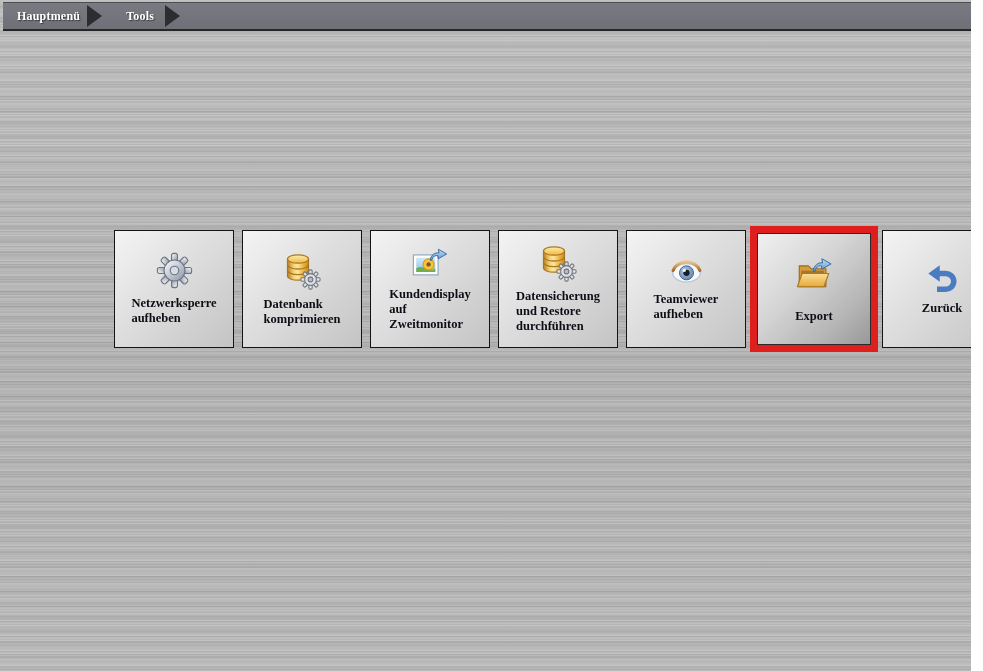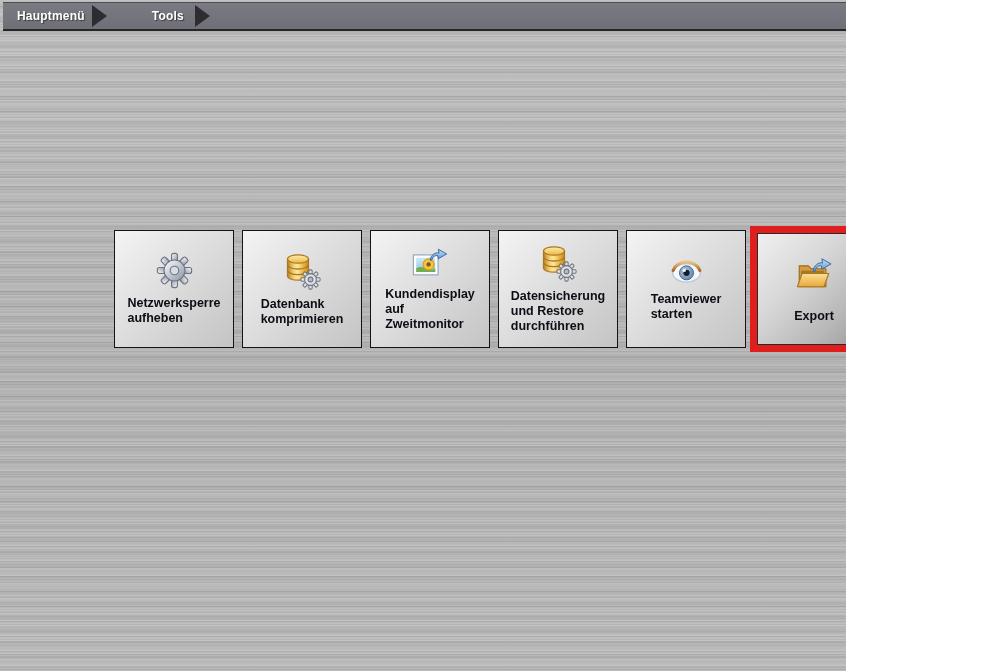--- a/index.html
+++ b/index.html
@@ -1,41 +1,42 @@
 <!DOCTYPE html>
 <html><head>
 <meta charset="utf-8">
 <style>
   html,body{margin:0;padding:0;}
   body{font-family:"Liberation Sans","DejaVu Sans",sans-serif;}
 
   .screen{
-    position:relative;width:846px;height:671px;overflow:hidden;
+    position:relative;width:971px;height:671px;overflow:hidden;
     background-color:#b5b5b5;
     background-image:
       repeating-linear-gradient(180deg, rgba(255,255,255,.20) 0px, rgba(255,255,255,0) 1px, rgba(0,0,0,.05) 2px, rgba(255,255,255,.10) 3px, rgba(255,255,255,0) 5px),
       repeating-linear-gradient(180deg, rgba(0,0,0,.045) 0 1px, rgba(255,255,255,0) 1px 3px),
       repeating-linear-gradient(180deg, rgba(255,255,255,.07) 0 4px, rgba(0,0,0,.035) 4px 9px, rgba(255,255,255,.05) 9px 13px),
       linear-gradient(180deg,#bdbdbd,#b1b1b1 55%,#b8b8b8);
+    font-family: Liberation Serif, serif;
   }
 
   
   .topbar{
     position:absolute;left:3px;right:0;top:2px;height:26px;
     background:linear-gradient(180deg,#7a7a82,#6f6f77);
     border-top:1px solid #4c4c52;
     border-bottom:2px solid #262626;
     display:flex;align-items:center;
   }
   .crumb{
     color:#ffffff;font-weight:bold;font-size:12px;letter-spacing:.2px;
     text-shadow:1px 1px 1px rgba(0,0,0,.5);cursor:default;
   }
   .crumb-1{margin-left:14px;}
-  .crumb-2{margin-left:45px;}
+  .crumb-2{margin-left:24px;}
   .tri{
     width:0;height:0;display:inline-block;
     border-top:11px solid transparent;border-bottom:11px solid transparent;
     border-left:15px solid #2c2c31;
   }
   .tri-1{margin-left:7px;}
   .tri-2{margin-left:11px;}
 
   
   .grid{
@@ -223,21 +224,21 @@
       <span class="icon">
         <svg width="37" height="28" viewBox="0 0 40 30">
           <ellipse cx="20" cy="17" rx="15" ry="10" fill="#f6f8fa" stroke="#b9c8d9" stroke-width="1.5"></ellipse>
           <path d="M5.5,14.5 A15,12.5 0 0 1 34.5,14.5" fill="none" stroke="url(#tanGrad)" stroke-width="3.4" stroke-linecap="round"></path>
           <circle cx="20" cy="17" r="7.6" fill="url(#irisGrad)" stroke="#3f618c" stroke-width="1"></circle>
           <circle cx="20" cy="17" r="3.4" fill="#151d29"></circle>
           <circle cx="17.6" cy="14.4" r="1.8" fill="#ffffff" opacity="0.9"></circle>
         </svg>
       </span>
       <span class="label">Teamviewer
-starten</span>
+aufheben</span>
     </div>
 
     <div class="hl-frame">
       <div class="btn">
         <span class="icon">
           <svg width="38" height="35" viewBox="0 0 40 36">
             <path d="M4.5,11 h9.5 l3,3 h15.5 v19 H4.5 Z" fill="#d89b3c" stroke="#9c6c17" stroke-width="1.2" stroke-linejoin="round"></path>
             <rect x="6.5" y="16" width="24" height="3.5" fill="#8a6420" opacity="0.65"></rect>
             <path d="M2.5,33 L7.5,19 H35.5 L30.5,33 Z" fill="url(#goldFront)" stroke="#a87820" stroke-width="1.2" stroke-linejoin="round"></path>
             <path d="M19,16.5 C20,10.5 24.5,7 29,8 L28.3,3.5 L38,9 L28.3,14.5 L27.9,11 C24.7,10.4 22,12.3 21.2,16.8 Z" fill="url(#blueArrow)" stroke="#36699f" stroke-width="1"></path>

